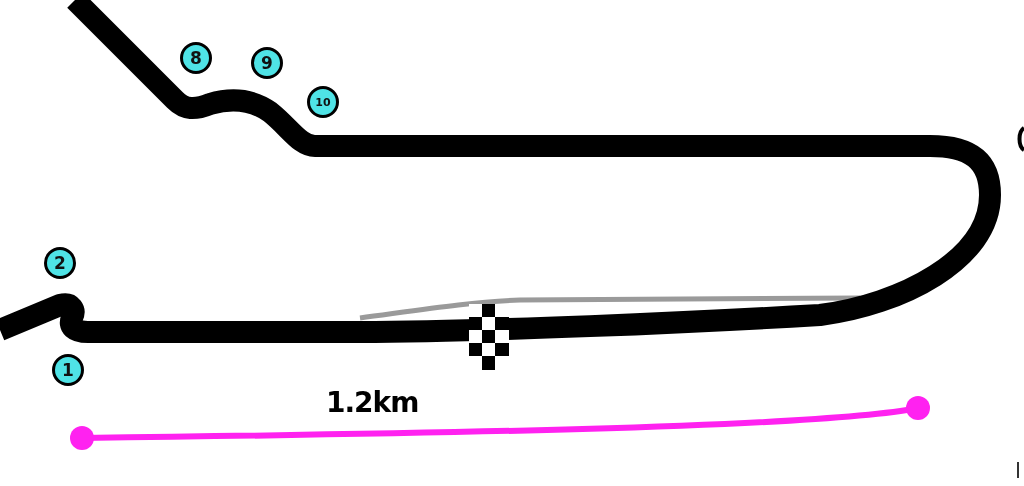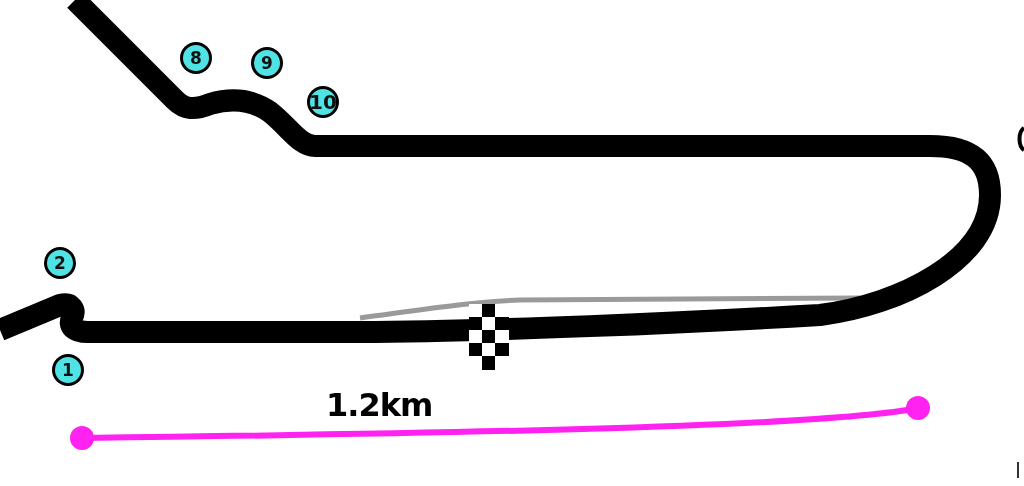--- a/index.html
+++ b/index.html
@@ -1,20 +1,20 @@
 <!DOCTYPE html>
 <html><head>
 <meta charset="utf-8">
 <style>
   html, body { margin: 0; padding: 0; background: #ffffff; }
   body { width: 1024px; height: 486px; position: relative; overflow: hidden; font-family: "DejaVu Sans", sans-serif; }
   svg.map { position: absolute; left: 0; top: 0; }
   .turn { position: absolute; width: 32px; height: 32px; border-radius: 50%; background: #4fe3e6; border: 3px solid #000; box-sizing: border-box; display: flex; align-items: center; justify-content: center; font-weight: bold; font-size: 17px; color: #111; }
-  .turn.two { font-size: 20px; }
-  .scale-label { position: absolute; left: 326px; top: 386px; font-size: 32px; font-weight: bold; color: #000; font-family: "DejaVu Sans", sans-serif; letter-spacing: -1px; }
+  .turn.two { font-size: 11px; }
+  .scale-label { position: absolute; left: 326px; top: 386px; font-size: 28px; font-weight: bold; color: #000; font-family: "DejaVu Sans", sans-serif; letter-spacing: -1px; }
 </style>
 </head>
 <body>
 
 <svg class="map" width="1024" height="486" viewBox="0 0 1024 486">
 
   <path d="M 360 318 C 420 310, 470 302, 520 300 L 860 298" stroke="#9a9a9a" stroke-width="5" fill="none"></path>
 
   <path d="M 0 330 L 60 305 C 72 302, 76 310, 72 318 C 68 326, 74 332, 88 332 L 360 332 C 480 332, 700 322, 820 315 C 900 305, 990 260, 990 195 C 990 160, 970 146, 930 146 L 315 146 C 300 146, 290 128, 270 112 C 250 98, 230 98, 210 104 C 195 110, 185 110, 175 100 L 75 0" stroke="#000" stroke-width="22" fill="none" stroke-linejoin="round" stroke-linecap="butt"></path>
 

